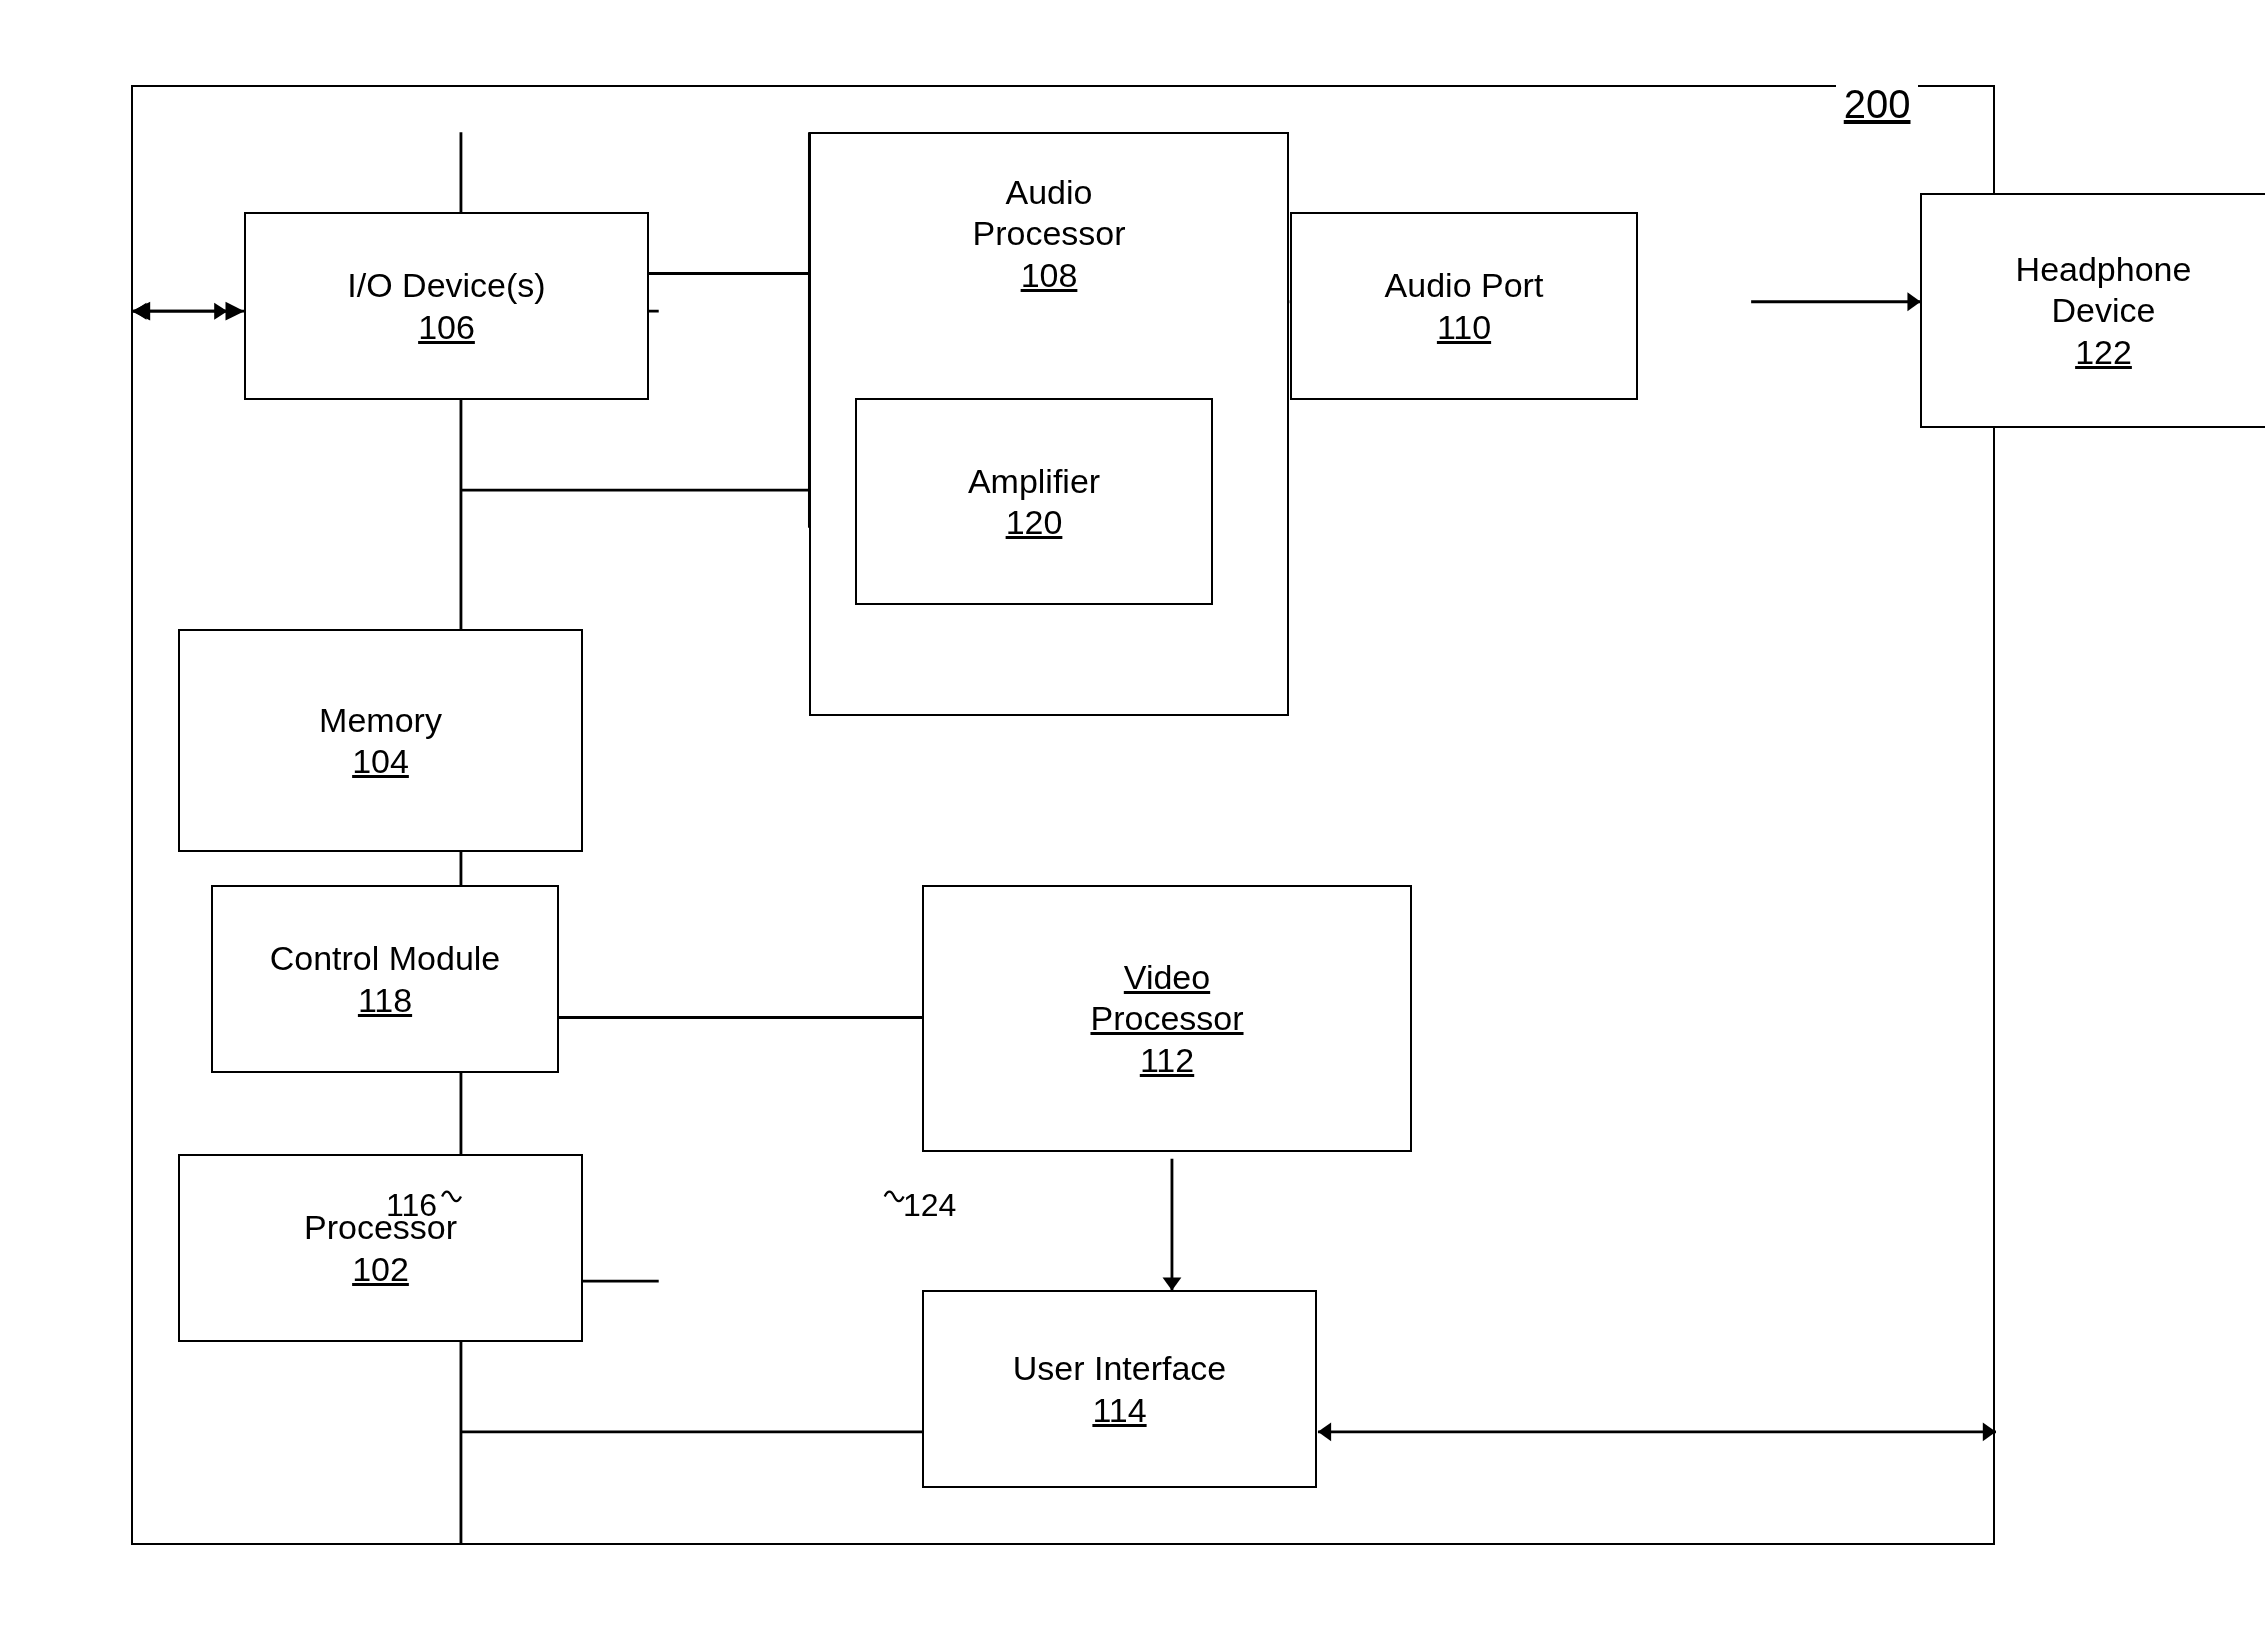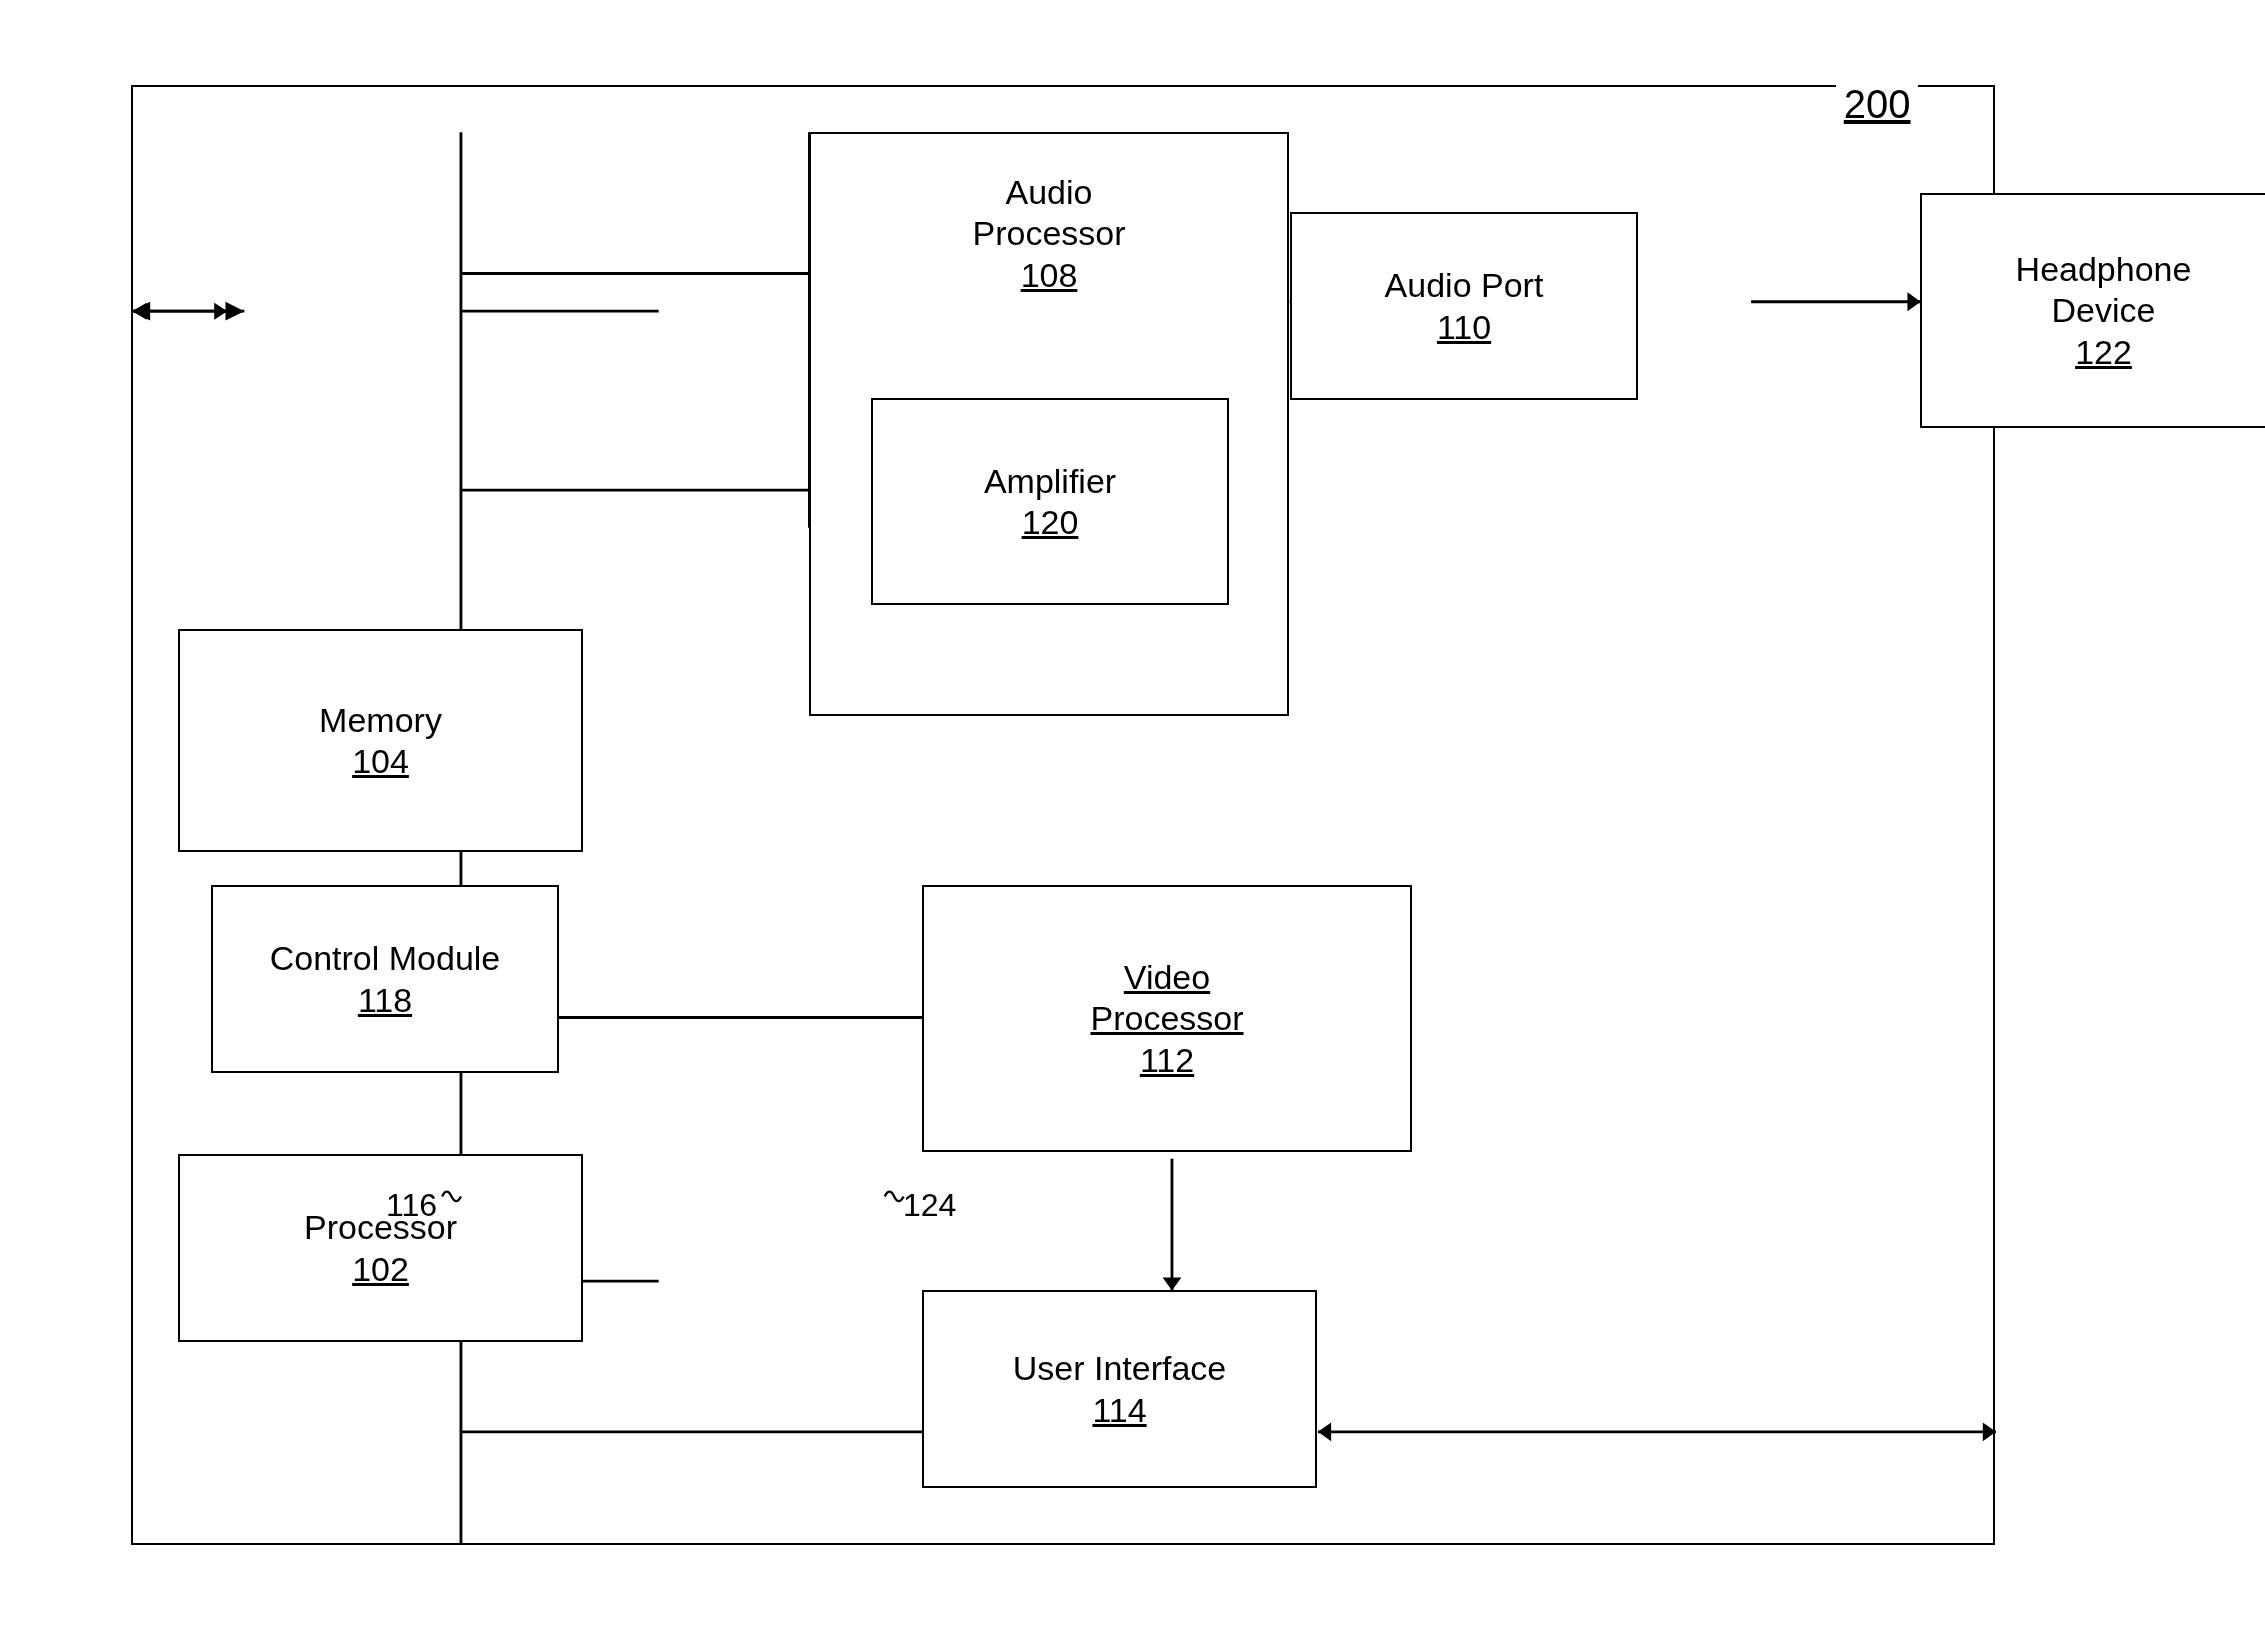--- a/index.html
+++ b/index.html
@@ -119,20 +119,24 @@
     <line x1="1185" y1="1190" x2="1185" y2="1330" stroke="#000" stroke-width="3"></line>
     <polygon points="1185,1330 1175,1316 1195,1316" fill="#000"></polygon>
 
     <line x1="430" y1="1480" x2="1040" y2="1480" stroke="#000" stroke-width="3"></line>
 
     <line x1="1340" y1="1480" x2="2060" y2="1480" stroke="#000" stroke-width="3"></line>
     <polygon points="2060,1480 2046,1470 2046,1490" fill="#000"></polygon>
     <polygon points="1340,1480 1354,1470 1354,1490" fill="#000"></polygon>
   </svg>
 
+  <div class="component-box" style="left: 188px; top: 174px; width: 405px; height: 188px;">
+    <span class="component-label">I/O Device(s)</span>
+    <span class="component-id">106</span>
+  </div>
 
   <div class="component-box" style="left: 122px; top: 591px; width: 405px; height: 223px;">
     <span class="component-label">Memory</span>
     <span class="component-id">104</span>
   </div>
 
   <div class="component-box" style="left: 155px; top: 847px; width: 348px; height: 188px;">
     <span class="component-label">Control
 Module</span>
     <span class="component-id">118</span>
@@ -142,21 +146,21 @@
     <span class="component-label">Processor</span>
     <span class="component-id">102</span>
   </div>
 
   <div class="component-box" style="left: 753px; top: 94px; width: 480px; height: 584px;">
     <div style="position:absolute; top:38px; left:0; right:0; display:flex; flex-direction:column; align-items:center;">
       <span class="component-label">Audio<br>Processor</span>
       <span class="component-id">108</span>
     </div>
 
-    <div class="component-box" style="position:absolute; left:60px; top:264px; width:358px; height:207px;">
+    <div class="component-box" style="position:absolute; left:44px; top:264px; width:358px; height:207px;">
       <span class="component-label">Amplifier</span>
       <span class="component-id">120</span>
     </div>
   </div>
 
   <div class="component-box" style="left: 1234px; top: 174px; width: 348px; height: 188px;">
     <span class="component-label">Audio Port</span>
     <span class="component-id">110</span>
   </div>
 

